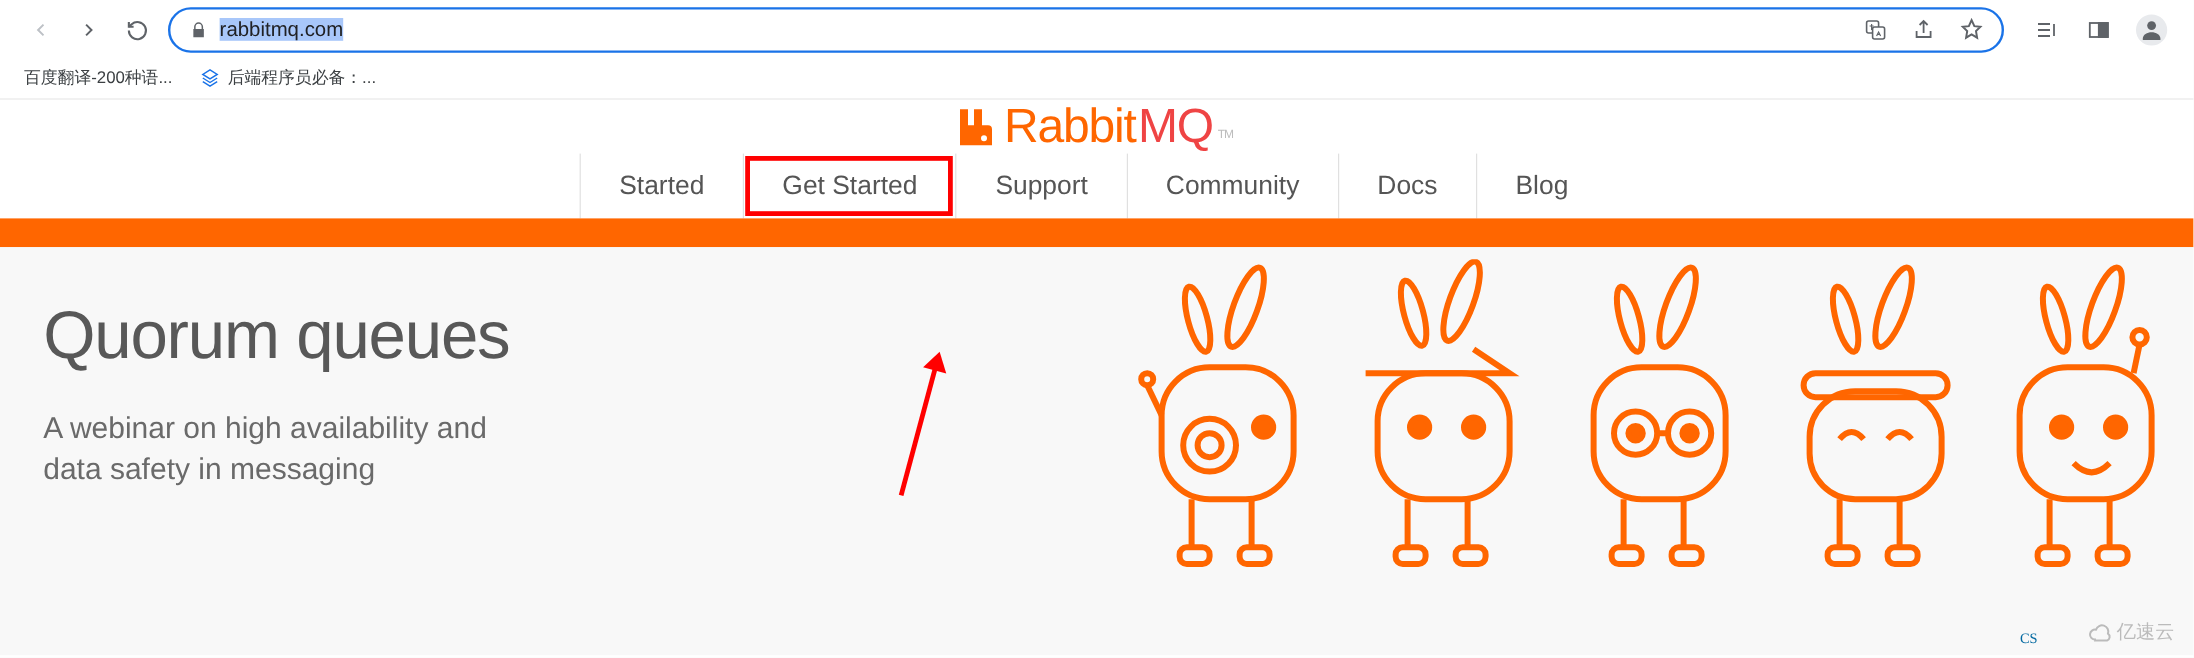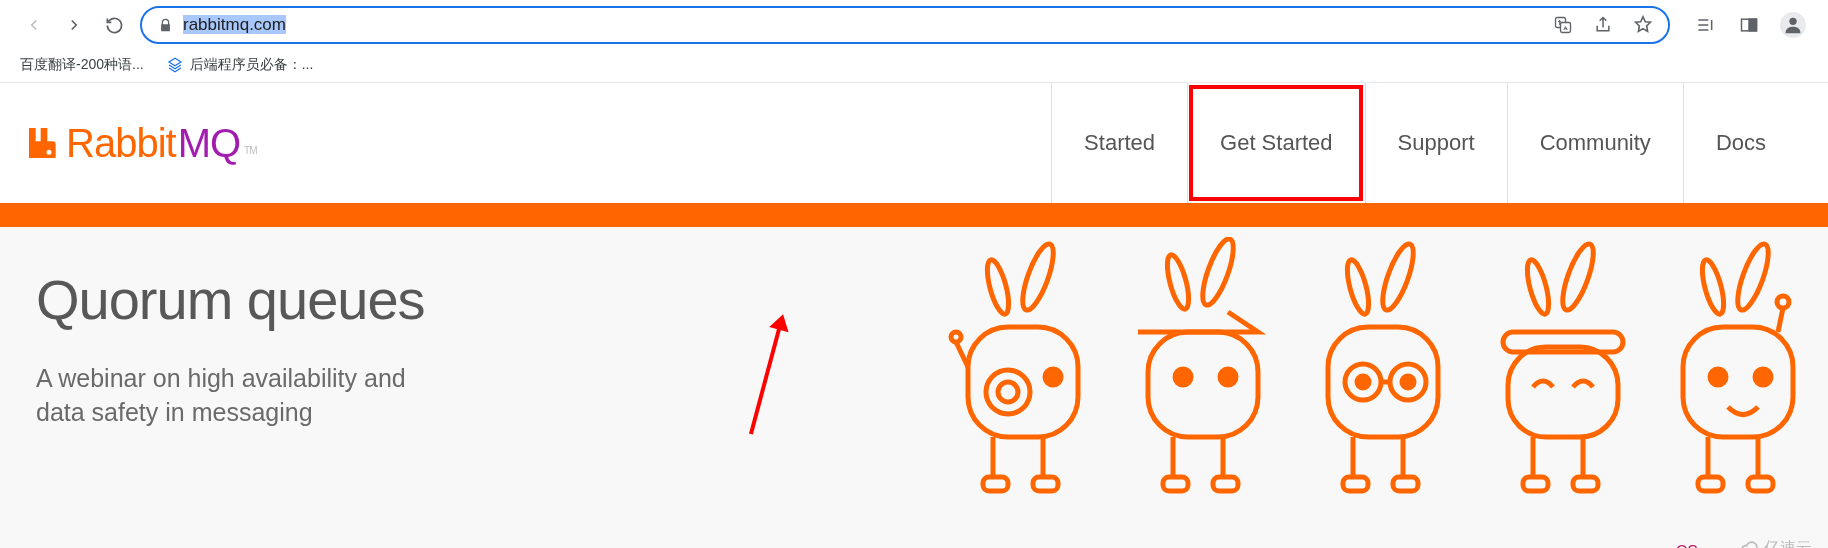--- a/index.html
+++ b/index.html
@@ -17,45 +17,45 @@
     .addr-right span, .toolbar-right span { display:flex; align-items:center; justify-content:center; width:26px; height:26px;}
     .toolbar-right { display: flex; align-items: center; gap: 18px; padding: 0 10px; color: #5f6368; }
     .profile-circle { width: 30px; height: 30px; border-radius: 50%; background: #e8eaed; display:flex; align-items:center; justify-content:center; color:#5f6368;}
 
     
     .bookmarks { display: flex; align-items: center; gap: 22px; padding: 6px 20px 8px 20px; font-size: 14px; color: #3c4043; }
     .bm-item { display: flex; align-items: flex-end; gap: 6px; }
     .bm-ico { display:inline-flex; }
 
     
-    .site-hdr { display: flex; align-items: center; justify-content: space-between; padding: 0 30px 0 24px; height: 121px; border-top: 1px solid #e8e8e8; }
+    .site-hdr { display: flex; align-items: center; justify-content: space-between; padding: 0 30px 0 24px; height: 100px; border-top: 1px solid #e8e8e8; flex-direction: column; }
     .logo { display: flex; align-items: center; gap: 2px; font-size: 40px; font-weight: 300; letter-spacing: -1px; }
     .logo-glyph { color: #ff6600; display:inline-flex; }
     .logo .r { color: #ff6600; font-weight: 400; }
-    .logo .mq { color: #a21caf; }
+    .logo .mq { color: #ef4444; }
     .logo .tm { color: #bdbdbd; font-size: 10px; align-self: flex-end; margin-bottom: 10px; margin-left:2px;}
 
     .nav { display: flex; align-items: stretch; height: 100%; }
     .nav a { display: flex; align-items: center; padding: 0 32px; color: #555; font-size: 22px; text-decoration: none; border-left: 1px solid #e0e0e0; position: relative; }
     .nav a.highlight { outline: 4px solid #ff0000; outline-offset: -6px; }
 
     .orange-strip { height: 24px; background: #ff6600; position: relative; }
     .arrow-line { position: absolute; left: 780px; top: 115px; width: 4px; height: 120px; background: #ff0000; transform: rotate(15deg); transform-origin: top center; z-index: 5; }
     .arrow-line::before { content: ''; position: absolute; top: -4px; left: -8px; border-left: 10px solid transparent; border-right: 10px solid transparent; border-bottom: 16px solid #ff0000; }
 
     
     .hero { position: relative; background: #f8f8f8; height: 340px; padding: 40px 0 0 36px; overflow: hidden; }
     .hero h1 { font-size: 56px; font-weight: 300; color: #585858; letter-spacing: -1px; }
     .hero p { margin-top: 30px; font-size: 25px; font-weight: 300; color: #6a6a6a; max-width: 420px; line-height: 1.35; }
 
     .rabbits { position: absolute; right: 10px; top: 10px; display: flex; gap: 20px; }
     .rabbits svg { stroke: #ff6600; fill: none; }
 
     .watermark { position: absolute; right: 16px; bottom: 8px; font-size: 16px; color: #bbb; display:flex; align-items:flex-end; gap:4px;}
-    .cs-mark { position:absolute; right: 130px; bottom: 6px; font-size:16px; color:#be185d;}
+    .cs-mark { position:absolute; right: 130px; bottom: 6px; font-size:12px; color:#0369a1;font-family:Liberation Serif, serif;}
   </style>
 </head>
 <body>
 
 <div class="chrome-bar">
   <span class="nav-arrow disabled">
     <svg width="18" height="18" viewBox="0 0 24 24" fill="none" stroke="currentColor" stroke-width="2.2">
         <path d="M15 18l-6-6 6-6"></path>
       </svg>
   </span>
@@ -145,20 +145,21 @@
     <span class="r">Rabbit</span>
       <span class="mq">MQ</span>
     <span class="tm">TM</span>
   </div>
   <nav class="nav">
     <a>Started</a>
     <a class="highlight">Get Started</a>
     <a>Support</a>
     <a>Community</a>
     <a>Docs</a>
+    <a>Blog</a>
   </nav>
 </div>
 
 <div class="orange-strip">
   <div class="arrow-line"></div>
 </div>
 
 <div class="hero">
   <h1>Quorum queues</h1>
   <p>A webinar on high availability and data safety in messaging</p>

